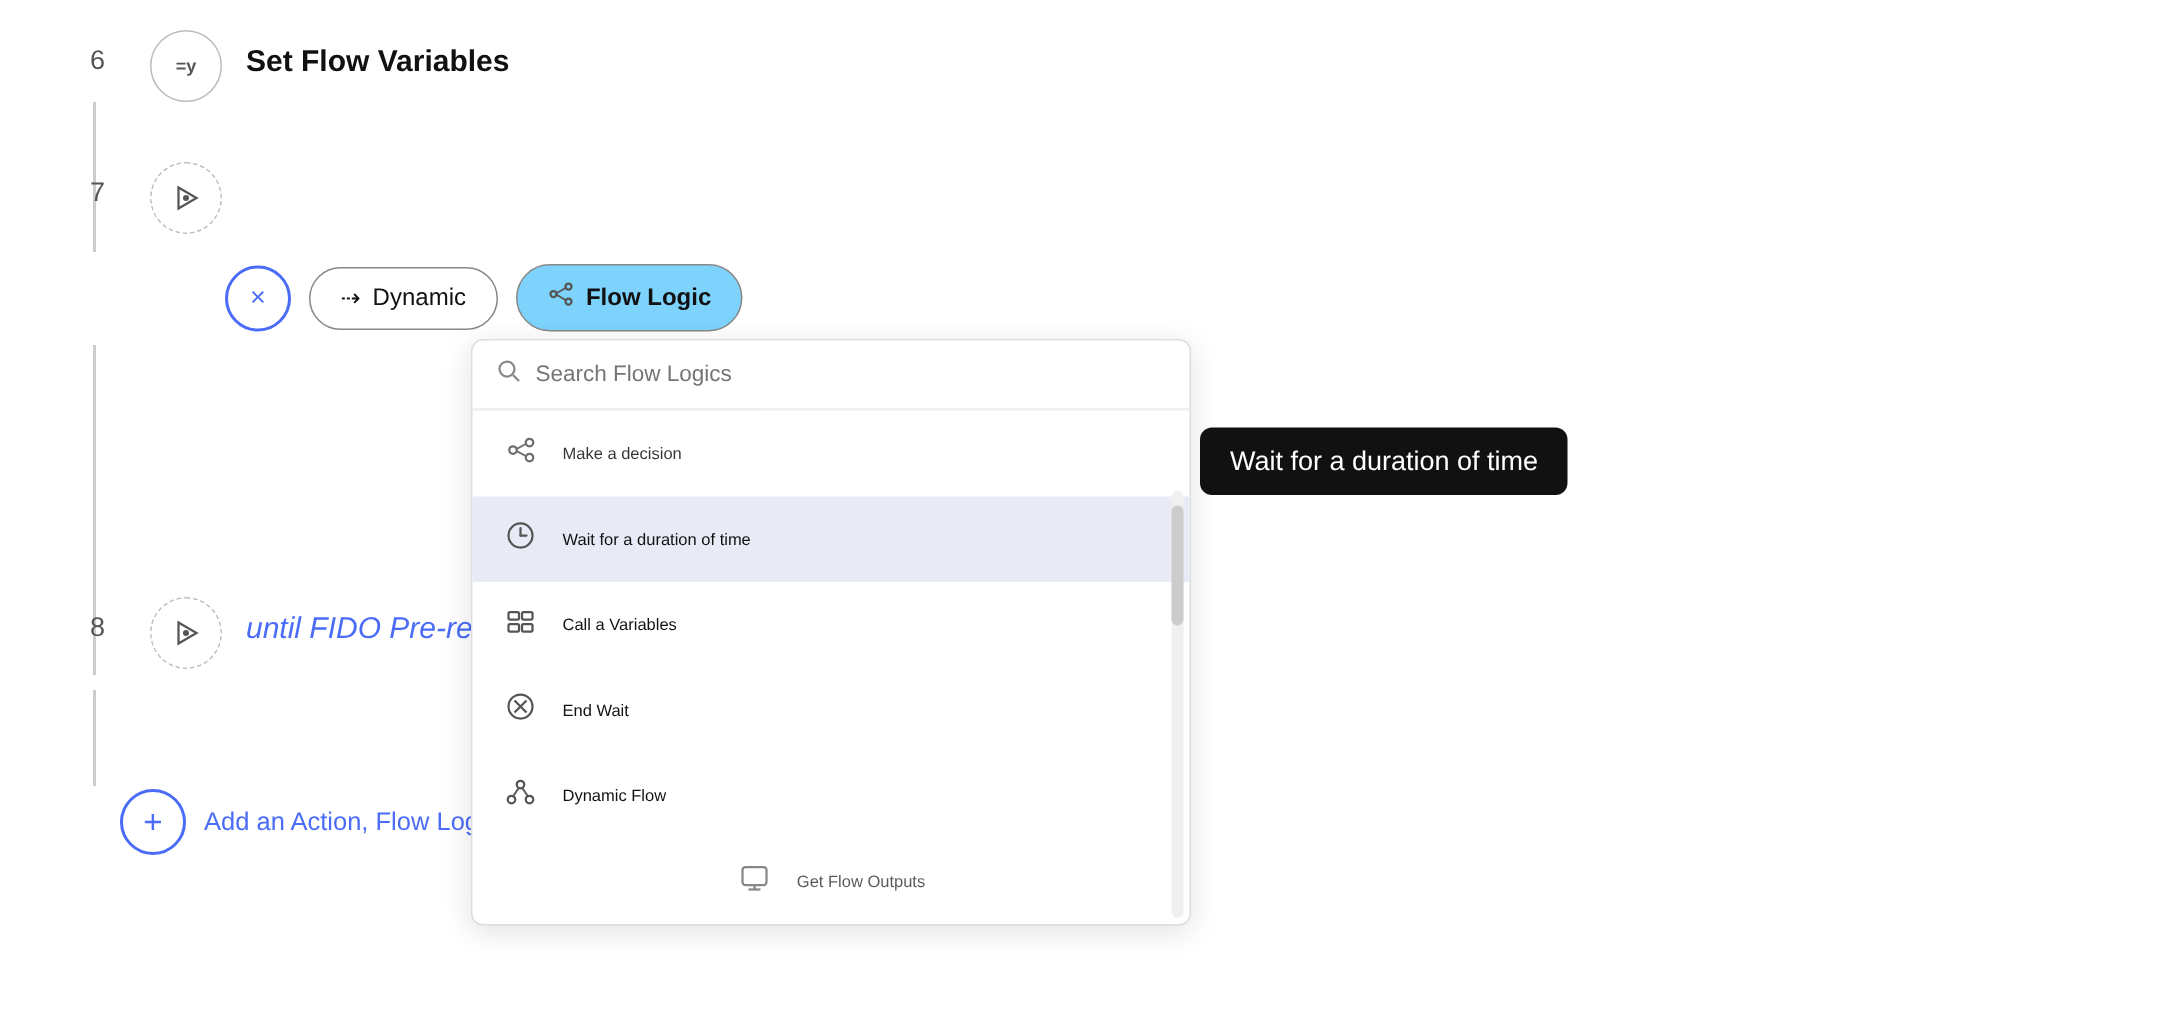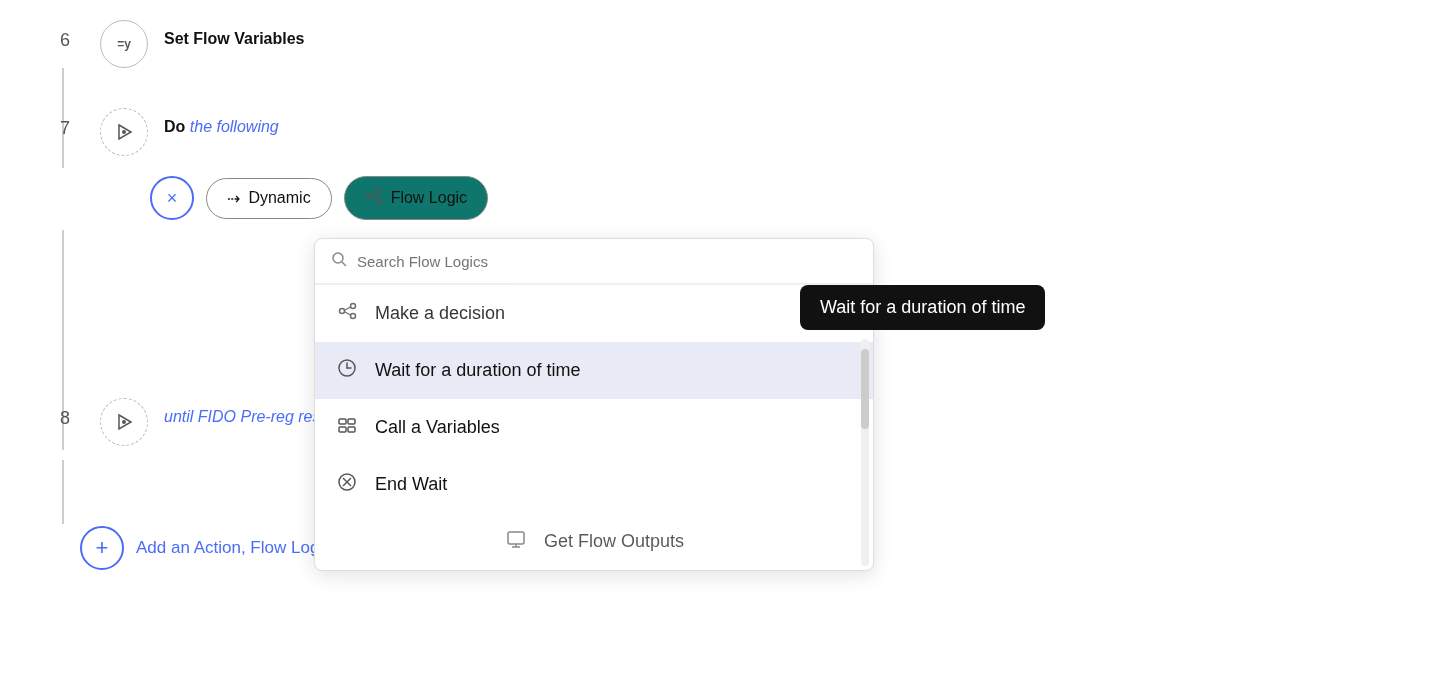--- a/index.html
+++ b/index.html
@@ -49,21 +49,21 @@
       font-size: 18px;
       color: #555;
     }
 
     .step-content {
       margin-left: 16px;
       padding-top: 10px;
     }
 
     .step-title {
-      font-size: 16px;
+      font-size: 20px;
       font-weight: 700;
       color: #111;
     }
 
     .step-title .blue-link {
       color: #4a6cf7;
       font-style: italic;
       font-weight: 400;
     }
 
@@ -113,34 +113,35 @@
       border-radius: 999px;
       border: 1.5px solid #888;
       background: #fff;
       font-size: 16px;
       cursor: pointer;
       white-space: nowrap;
       color: #111;
     }
 
     .toolbar-btn.active {
-      background: #0f766e;
+      background: #7dd3fc;
       border-color: #888;
+      font-weight: bold;
     }
 
     .toolbar-btn .btn-icon {
       font-size: 16px;
     }
 
     
     .dropdown-container {
       position: absolute;
-      top: 62px;
+      top: 50px;
       left: 164px;
-      width: 560px;
+      width: 480px;
       background: #fff;
       border: 1px solid #ddd;
       border-radius: 8px;
       box-shadow: 0 4px 20px rgba(0,0,0,0.12);
       z-index: 100;
       overflow: hidden;
     }
 
     .search-box {
       display: flex;
@@ -164,21 +165,21 @@
       width: 100%;
       background: transparent;
     }
 
     .dropdown-item {
       display: flex;
       align-items: center;
       gap: 16px;
       padding: 16px 20px;
       cursor: pointer;
-      font-size: 18px;
+      font-size: 11px;
       color: #111;
     }
 
     .dropdown-item.highlighted {
       background: #e8eaf6;
     }
 
     .dropdown-item .item-icon {
       font-size: 18px;
       color: #555;
@@ -270,27 +271,20 @@
   <div class="connector" style="top:68px;height:100px;"></div>
 
   <div class="step-row" style="margin-bottom:16px; margin-top:0px;">
     <span class="step-number">7</span>
     <div class="step-icon" style="border-style:dashed;">
       <svg width="22" height="22" viewBox="0 0 22 22">
         <polygon points="6,4 18,11 6,18" fill="none" stroke="#555" stroke-width="1.5"></polygon>
         <circle cx="11" cy="11" r="2" fill="#555"></circle>
       </svg>
     </div>
-    <div class="step-content">
-      <span class="step-title">
-        <span class="bold-do">Do</span>
-        <span> </span>
-        <span class="blue-link">the following</span>
-      </span>
-    </div>
   </div>
 
   <div style="position:relative; margin-left: 90px; margin-top: 16px;">
     <div class="toolbar-row" style="margin-left:0;">
       <div class="close-btn">
         <span>×</span>
       </div>
       <button class="toolbar-btn">
         <span class="btn-icon">⇢</span>
         <span>Dynamic</span>
@@ -361,20 +355,32 @@
         <span class="item-icon">
           <svg width="20" height="20" viewBox="0 0 20 20">
             <circle cx="10" cy="10" r="8" fill="none" stroke="#555" stroke-width="1.5"></circle>
             <line x1="6" y1="6" x2="14" y2="14" stroke="#555" stroke-width="1.5"></line>
             <line x1="14" y1="6" x2="6" y2="14" stroke="#555" stroke-width="1.5"></line>
           </svg>
         </span>
         <span>End Wait</span>
       </div>
 
+      <div class="dropdown-item">
+        <span class="item-icon">
+          <svg width="20" height="20" viewBox="0 0 20 20">
+            <circle cx="10" cy="5" r="2.5" fill="none" stroke="#555" stroke-width="1.5"></circle>
+            <circle cx="4" cy="15" r="2.5" fill="none" stroke="#555" stroke-width="1.5"></circle>
+            <circle cx="16" cy="15" r="2.5" fill="none" stroke="#555" stroke-width="1.5"></circle>
+            <line x1="9" y1="7" x2="5" y2="13" stroke="#555" stroke-width="1.3"></line>
+            <line x1="11" y1="7" x2="15" y2="13" stroke="#555" stroke-width="1.3"></line>
+          </svg>
+        </span>
+        <span>Dynamic Flow</span>
+      </div>
 
       <div class="dropdown-item" style="opacity:0.7;justify-content:center;">
         <span class="item-icon">
           <svg width="20" height="20" viewBox="0 0 20 20">
             <rect x="2" y="3" width="16" height="12" rx="2" fill="none" stroke="#555" stroke-width="1.5"></rect>
             <line x1="6" y1="18" x2="14" y2="18" stroke="#555" stroke-width="1.5"></line>
             <line x1="10" y1="15" x2="10" y2="18" stroke="#555" stroke-width="1.5"></line>
           </svg>
         </span>
         <span>Get Flow Outputs</span>

